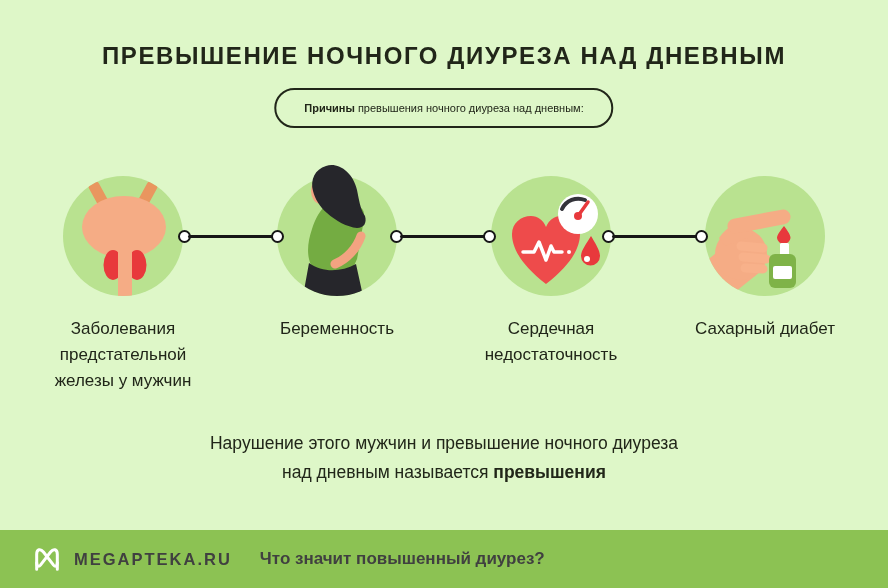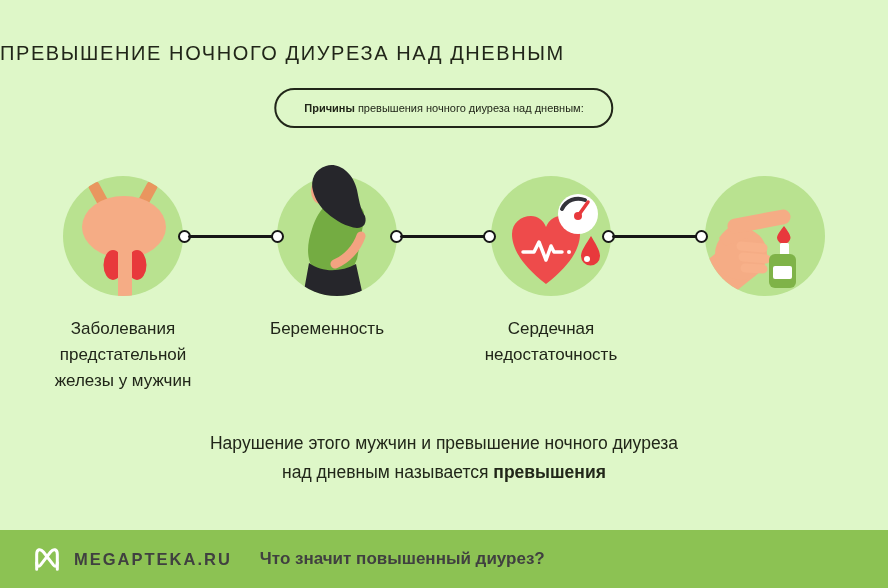--- a/index.html
+++ b/index.html
@@ -3,22 +3,22 @@
 <meta charset="utf-8">
 <style>
   html,body{margin:0;padding:0;}
   .page{
     position:relative;width:888px;height:588px;overflow:hidden;
     background:var(--background,#DEF7C8);
     color:var(--text-dark,#212619);
     font-family:"Liberation Sans","DejaVu Sans",sans-serif;
   }
   .title{
-    position:absolute;top:42px;left:0;width:100%;text-align:left;
-    font-size:20px;font-weight:400;letter-spacing:1.6px;
+    position:absolute;top:42px;left:0;width:100%;text-align:center;
+    font-size:24px;font-weight:700;letter-spacing:1.6px;
   }
   .pill{
     position:absolute;top:88px;left:50%;transform:translateX(-50%);
     border:2px solid var(--text-dark,#212619);border-radius:24px;
     padding:8px 28px;font-size:11px;white-space:nowrap;line-height:20px;
   }
   .pill strong{font-weight:700;}
   .cause-circle{position:absolute;top:176px;width:120px;height:120px;}
   .cause-circle svg{display:block;overflow:visible;}
   .cause-label{
@@ -164,22 +164,23 @@
     <div class="line"></div>
     <span class="ring right"></span>
   </div>
   <div class="connector" style="left:602px;width:106px">
     <span class="ring left"></span>
     <div class="line"></div>
     <span class="ring right"></span>
   </div>
 
   <div class="cause-label" style="left:33px">Заболевания предстательной железы у мужчин</div>
-  <div class="cause-label" style="left:237px">Беременность</div>
+  <div class="cause-label" style="left:247px">Беременность</div>
   <div class="cause-label" style="left:461px">Сердечная недостаточность</div>
+  <div class="cause-label" style="left:675px">Сахарный диабет</div>
 
   <div class="conclusion">
     <div>Нарушение этого мужчин и превышение ночного диуреза</div>
     <div><span>над дневным называется </span><strong>превышения</strong></div>
   </div>
 
   <div class="footer">
     <span class="logo">
       <svg width="30" height="30" viewBox="0 0 32 32">
         <path d="M5,27 L5,11 C5,5.5 9,4.5 12.2,8.5 L23,22.5 C24.8,24.7 27,23.6 27,20" stroke="#fff" stroke-width="3.2" stroke-linecap="round" stroke-linejoin="round" fill="none"></path>

